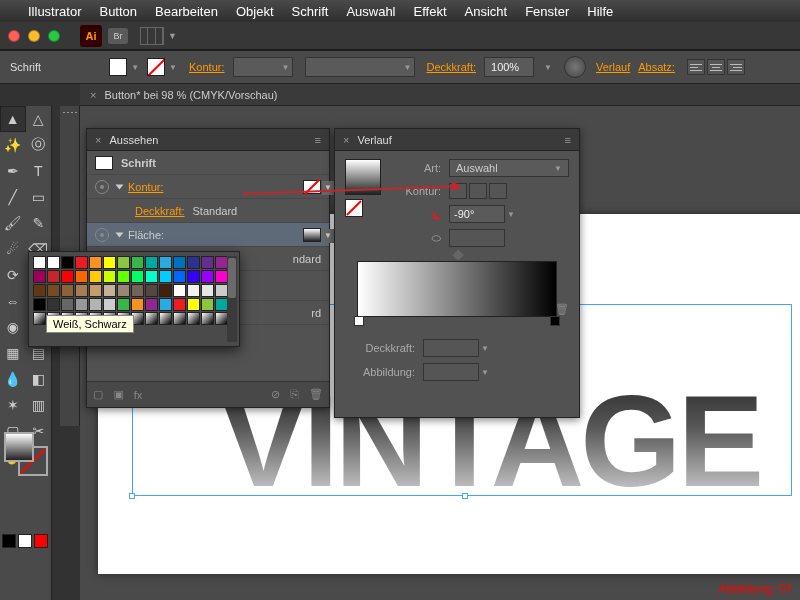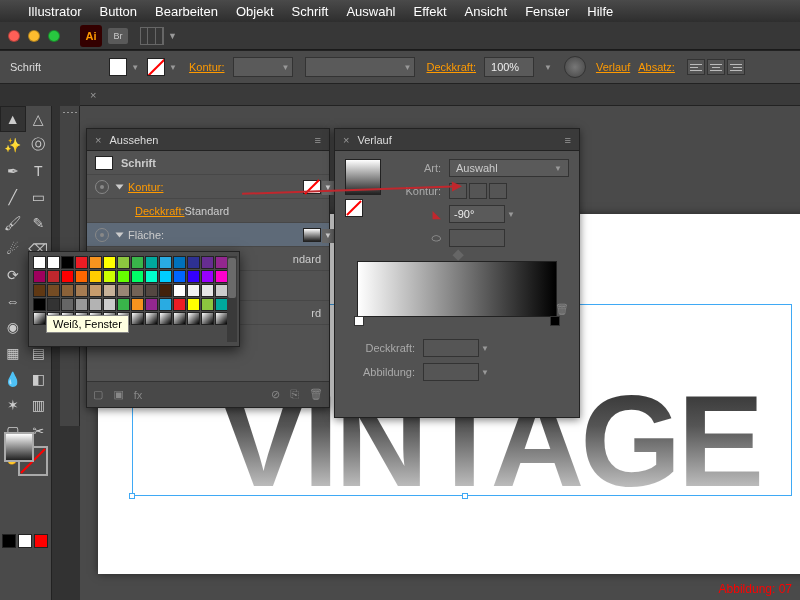--- a/index.html
+++ b/index.html
@@ -151,20 +151,21 @@
     <div>
         <i></i>
         <i style="width:70%;margin-left:auto"></i>
         <i></i>
       </div>
   </div>
 </div>
 
 <div class="doctab">
   <span class="x">×</span>
+  <span>Button* bei 98 % (CMYK/Vorschau)</span>
 </div>
 
 <div class="collapsed-sidebar">
   <div class="dash"></div>
 </div>
 
 <div class="toolbox">
   <div class="t sel">▲</div>
   <div class="t">△</div>
   <div class="t">✨</div>
@@ -229,21 +230,21 @@
   <div class="app-row">
     <div class="eye"></div>
     <div class="tri open"></div>
     <span class="linklbl">Kontur:</span>
     <div class="app-swatch none">
         <div class="dd">▼</div>
       </div>
   </div>
   <div class="app-row" style="padding-left:48px">
     <span class="linklbl">Deckkraft:</span>
-    <span style="">Standard</span>
+    <span style="margin-left:8px">Standard</span>
   </div>
   <div class="app-row sel">
     <div class="eye"></div>
     <div class="tri open"></div>
     <span>Fläche:</span>
     <div class="app-swatch grad">
         <div class="dd">▼</div>
       </div>
   </div>
   <div class="app-row" style="padding-left:48px;justify-content:flex-end">
@@ -391,17 +392,17 @@
       <div style="background: linear-gradient(135deg, rgb(255, 255, 255), rgb(0, 0, 0));"></div>
       <div style="background: linear-gradient(135deg, rgb(255, 255, 255), rgb(0, 0, 0));"></div>
       <div style="background: linear-gradient(135deg, rgb(255, 255, 255), rgb(0, 0, 0));"></div>
       <div style="background: linear-gradient(135deg, rgb(255, 255, 255), rgb(0, 0, 0));"></div>
       <div style="background: linear-gradient(135deg, rgb(255, 255, 255), rgb(0, 0, 0));"></div>
     </div>
   <div class="sw-scroll">
       <div class="thumb"></div>
     </div>
 </div>
-<div class="tooltip">Weiß, Fenster</div>
+<div class="tooltip">Weiß, Schwarz</div>
 
 <div class="redarrow"></div>
 
 <div class="abbildung">Abbildung: 07</div>
 
 </body></html>

